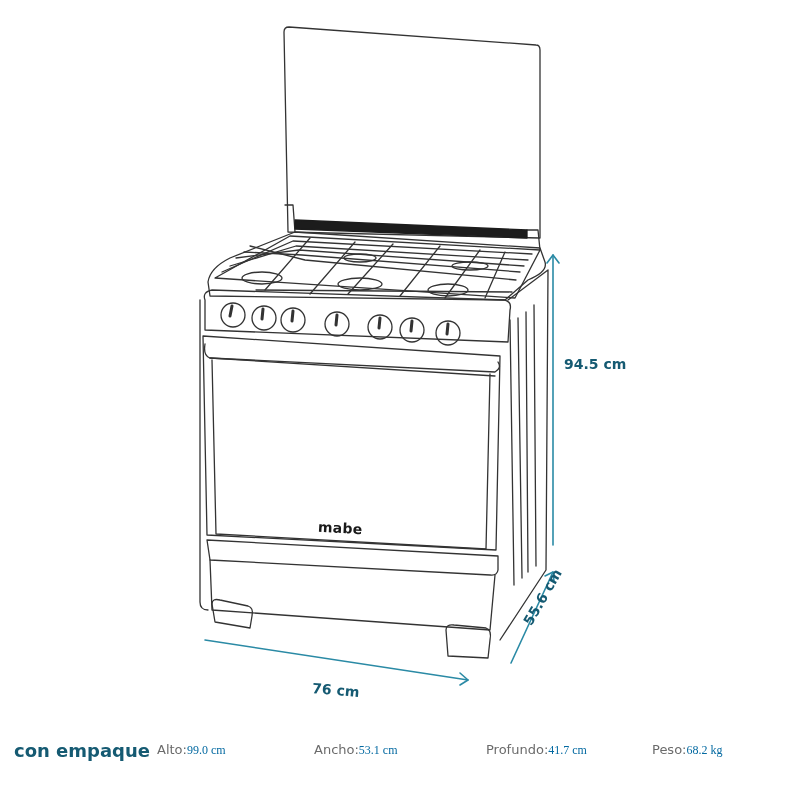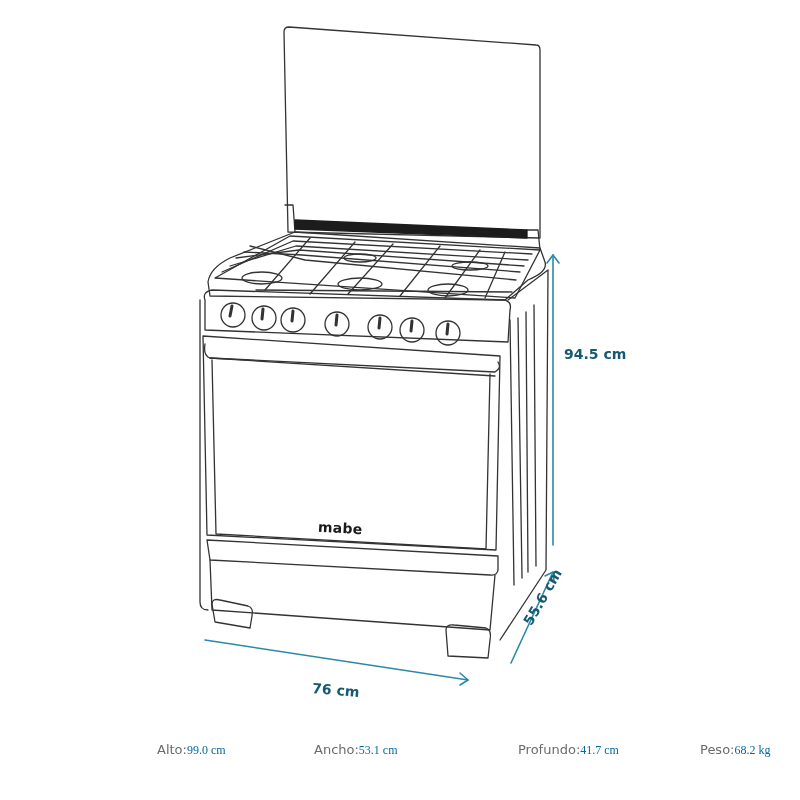--- a/index.html
+++ b/index.html
@@ -1,30 +1,30 @@
 <!DOCTYPE html>
 <html><head>
 <meta charset="utf-8">
 <style>
   html, body { margin: 0; padding: 0; background: #ffffff; }
   body { width: 800px; height: 800px; position: relative; overflow: hidden; font-family: "DejaVu Sans", sans-serif; }
   .drawing { position: absolute; left: 0; top: 0; width: 800px; height: 720px; }
   .dim-label { position: absolute; color: #155a72; font-weight: bold; font-size: 14px; font-family: "DejaVu Sans", sans-serif; white-space: nowrap; }
-  .dim-height { left: 564px; top: 346px; }
+  .dim-height { left: 564px; top: 356px; }
   .dim-width { left: 313px; top: 680px; transform: rotate(5deg); transform-origin: left top; }
   .dim-depth { left: 520px; top: 620px; transform: rotate(-60deg); transform-origin: left top; }
   .specs { position: absolute; left: 0; top: 738px; width: 800px; height: 32px; display: flex; align-items: baseline; }
   .specs-title { position: absolute; left: 14px; top: 2px; color: #155a72; font-weight: bold; font-size: 18px; }
   .spec { position: absolute; top: 4px; display: flex; align-items: baseline; gap: 0; }
   .spec-label { color: #6b6b6b; font-size: 13px; font-family: "DejaVu Sans", sans-serif; }
   .spec-value { color: #0369a1; font-size: 12px; font-family: Liberation Serif, serif; }
   .spec-alto { left: 157px; }
   .spec-ancho { left: 314px; justify-content: flex-end; }
-  .spec-profundo { left: 486px; margin-left: 32px; }
-  .spec-peso { left: 700px; text-align: center; }
+  .spec-profundo { left: 486px; }
+  .spec-peso { left: 652px; text-align: center; }
   .brand { position: absolute; left: 318px; top: 520px; font-weight: bold; font-size: 14px; color: #1a1a1a; transform: rotate(3deg); font-family: "DejaVu Sans", sans-serif; letter-spacing: 0.2px; }
 </style>
 </head>
 <body>
 
 <div class="drawing">
   <svg width="800" height="720" viewBox="0 0 800 720" xmlns="http://www.w3.org/2000/svg">
     <g fill="none" stroke="#333" stroke-width="1.3" stroke-linejoin="round" stroke-linecap="round">
 
       <path d="M284 32 Q284 27 289 27 L536 45 Q540 45 540 50 L540 238 L288 232 Z"></path>
@@ -127,20 +127,21 @@
   </svg>
 </div>
 
 <div class="brand">mabe</div>
 
 <div class="dim-label dim-height">94.5 cm</div>
 <div class="dim-label dim-width">76 cm</div>
 <div class="dim-label dim-depth">55.6 cm</div>
 
 <div class="specs">
+  <div class="specs-title">con empaque</div>
   <div class="spec spec-alto">
     <span class="spec-label">Alto:</span>
     <span class="spec-value">99.0 cm</span>
   </div>
   <div class="spec spec-ancho">
     <span class="spec-label">Ancho:</span>
     <span class="spec-value">53.1 cm</span>
   </div>
   <div class="spec spec-profundo">
     <span class="spec-label">Profundo:</span>

